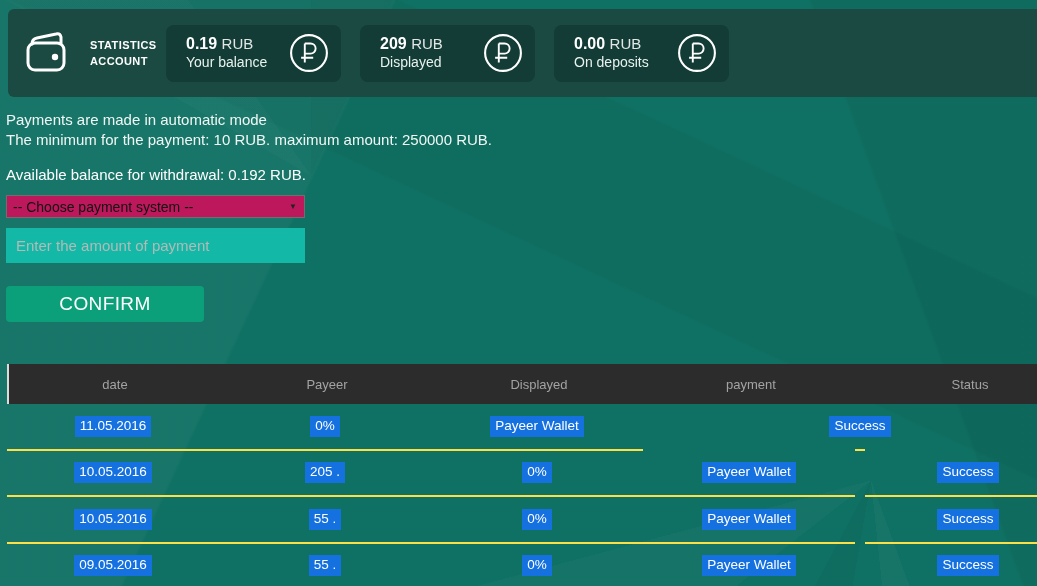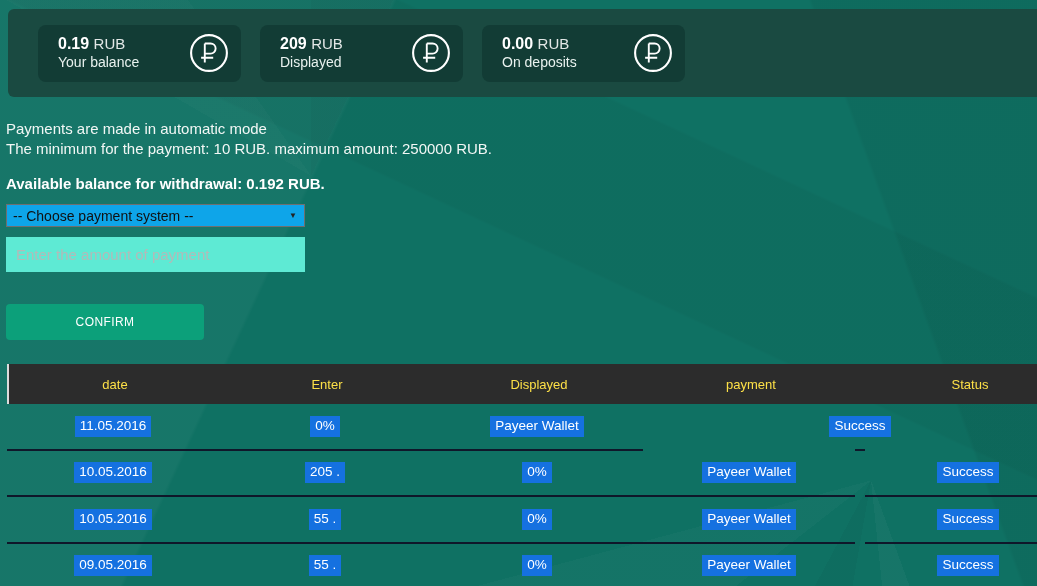--- a/index.html
+++ b/index.html
@@ -30,79 +30,92 @@
     position:absolute;top:9px;left:8px;right:-8px;height:88px;
     background:#1A4A41;border-radius:6px;
     display:flex;align-items:center;padding-left:16px;box-sizing:border-box;
   }
   .wallet-block{display:flex;align-items:center;}
   .wallet-icon{width:44px;height:42px;display:inline-block;}
   .stats-title{margin-left:22px;width:62px;font-size:11px;line-height:1.5;
     letter-spacing:.4px;color:#FFFFFF;font-weight:bold;}
   .cards{display:flex;gap:19px;margin-left:14px;}
   .card{
-    width:203px;height:57px;background:#123C35;border-radius:8px;
+    width:175px;height:57px;background:#123C35;border-radius:8px;
     display:flex;align-items:center;justify-content:space-between;
     padding:0 12px 0 20px;box-sizing:border-box;
   }
   .card-line1{font-size:16px;line-height:18px;color:#FFFFFF;}
   .card-line1 .val{font-weight:bold;}
   .card-line1 .cur{opacity:.88;font-size:15px;}
   .card-label{font-size:14px;line-height:17px;color:#E9F2EF;margin-top:1px;}
   .ruble-icon{width:40px;height:40px;flex:0 0 auto;}
 
   
-  .content{position:absolute;top:119px;left:6px;}
+  .content{position:absolute;top:110px;left:6px;}
   .info-line{margin:0;font-size:15px;line-height:20px;color:#F2F7F5;}
-  .available{margin:16px 0 8px;font-size:15px;font-weight:bold;color:#FFFFFF;}
+  .available{margin:16px 0 8px;font-size:15px;font-weight:normal;color:#FFFFFF;}
 
   
   .select-wrap{position:relative;margin-top:12px;width:299px;height:23px;}
   .select-wrap select{
     appearance:none;-webkit-appearance:none;width:100%;height:100%;
-    background:#0ea5e9;border:1px solid #6F6F6F;border-radius:0;
+    background:#be185d;border:1px solid #6F6F6F;border-radius:0;
     font-family:inherit;font-size:14px;color:#111;padding:0 6px;
   }
   .select-arrow{position:absolute;right:8px;top:7px;font-size:8px;color:#222;pointer-events:none;}
   .amount-input{
     display:block;margin-top:10px;width:299px;height:35px;box-sizing:border-box;
-    border:none;background:#5eead4;padding:0 10px;font-family:inherit;
+    border:none;background:#14b8a6;padding:0 10px;font-family:inherit;
     font-size:15px;color:#333;outline:none;
   }
   .amount-input::placeholder{color:#B3BAB8;opacity:1;}
   .confirm-btn{
-    display:block;margin-top:32px;width:198px;height:36px;
+    display:block;margin-top:23px;width:198px;height:36px;
     background:#0CA07A;color:#FFFFFF;border:none;border-radius:4px;
-    font-family:inherit;font-size:12px;letter-spacing:.4px;cursor:pointer;
+    font-family:inherit;font-size:19px;letter-spacing:.4px;cursor:pointer;
   }
 
   
   .ptable{position:absolute;top:364px;left:7px;width:1064px;}
   .thead{
     height:40px;background:#2C2C2C;border-left:2px solid #DCDCDC;
     display:grid;grid-template-columns:212px 212px 212px 212px 10px 206px;
     align-items:center;box-sizing:border-box;
   }
-  .hcell{text-align:center;color:#fde047;font-size:13px;}
+  .hcell{text-align:center;color:#a3a3a3;font-size:13px;}
   .trow{
     display:grid;grid-template-columns:212px 212px 212px 212px 10px 206px;
     height:46.5px;box-sizing:border-box;
   }
   .cell{display:flex;align-items:center;justify-content:center;
-    border-bottom:2px solid #0f172a;}
+    border-bottom:2px solid #fde047;}
   .rgap{border-bottom:none;}
   .hl{background:#1571E0;color:#FFFFFF;font-size:13.5px;line-height:1.25;
     padding:2px 5px;white-space:nowrap;}
 </style>
 </head>
 <body>
 
 <div class="bg"></div>
 
 <header class="topbar">
+  <div class="wallet-block">
+    <span class="wallet-icon">
+      <svg width="44" height="42" viewBox="0 0 44 42">
+        <path d="M8 12 Q8 7 13 6 L32 2 Q36 1 37 5 L37 11" fill="none" stroke="#fff" stroke-width="3" stroke-linecap="round"></path>
+        <rect x="4" y="11" width="36" height="27" rx="7" fill="none" stroke="#fff" stroke-width="3"></rect>
+        <circle cx="31" cy="25" r="3.2" fill="#fff"></circle>
+      </svg>
+    </span>
+    <div class="stats-title">
+      <div>STATISTICS</div>
+      <div>ACCOUNT</div>
+    </div>
+  </div>
 
   <div class="cards">
     <div class="card">
       <div>
         <div class="card-line1"><span class="val">0.19</span> <span class="cur">RUB</span></div>
         <div class="card-label">Your balance</div>
       </div>
       <span class="ruble-icon">
         <svg width="40" height="40" viewBox="0 0 38 38">
             <circle cx="19" cy="19" r="17" fill="none" stroke="#fff" stroke-width="2"></circle>
@@ -150,21 +163,21 @@
   </div>
 
   <input class="amount-input" type="text" placeholder="Enter the amount of payment" style="">
 
   <button class="confirm-btn">CONFIRM</button>
 </main>
 
 <section class="ptable">
   <div class="thead">
     <div class="hcell">date</div>
-    <div class="hcell">Enter</div>
+    <div class="hcell">Payeer</div>
     <div class="hcell">Displayed</div>
     <div class="hcell">payment</div>
     <div></div>
     <div class="hcell">Status</div>
   </div>
   <div>
       <div class="trow">
     <div class="cell">
           <span class="hl">11.05.2016</span>
         </div>

